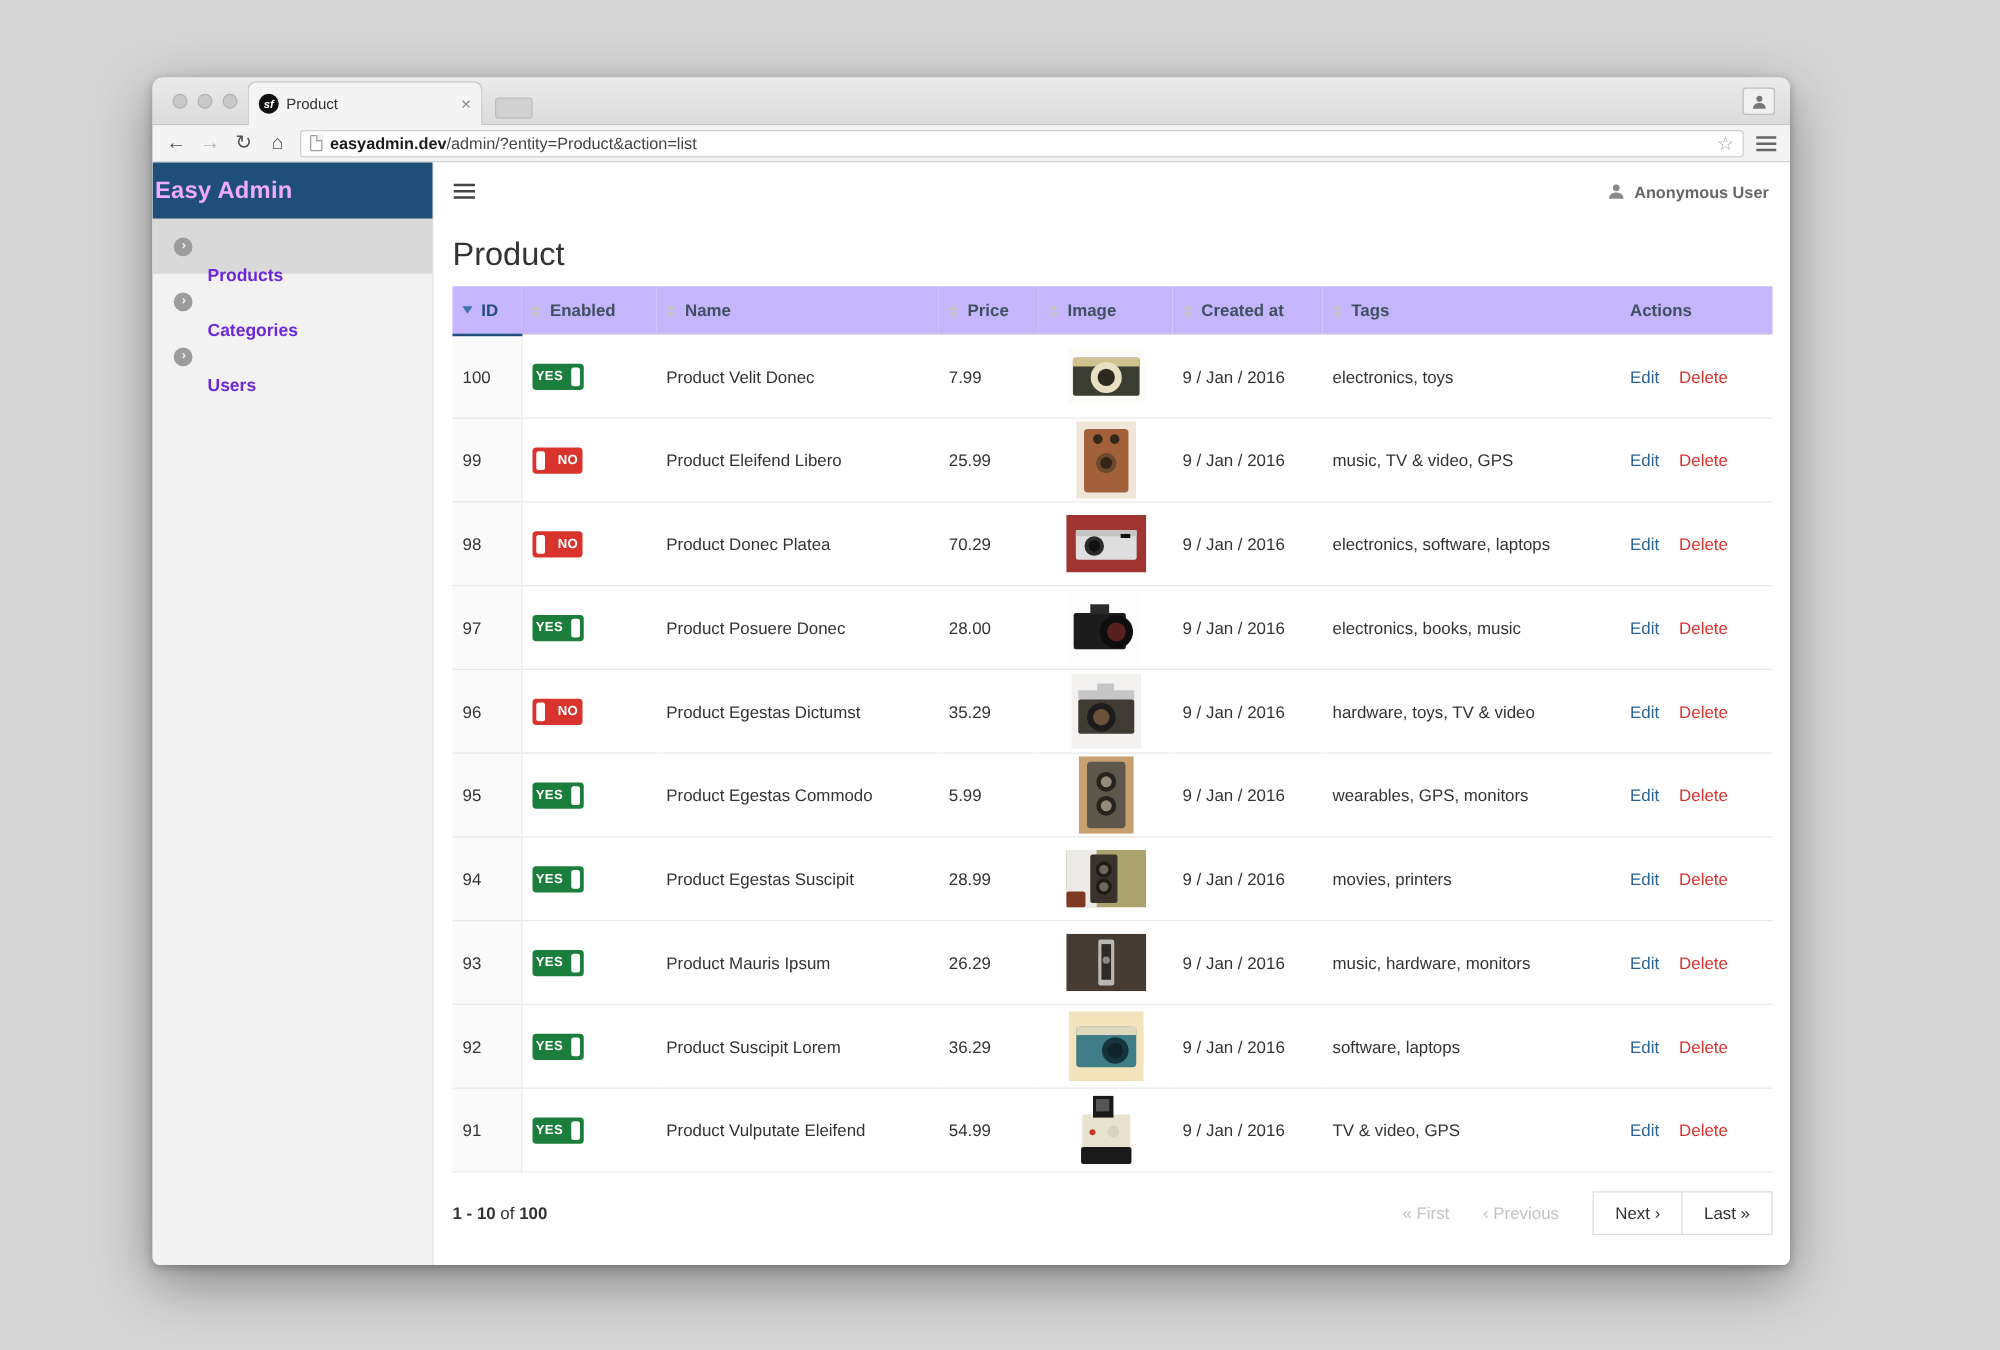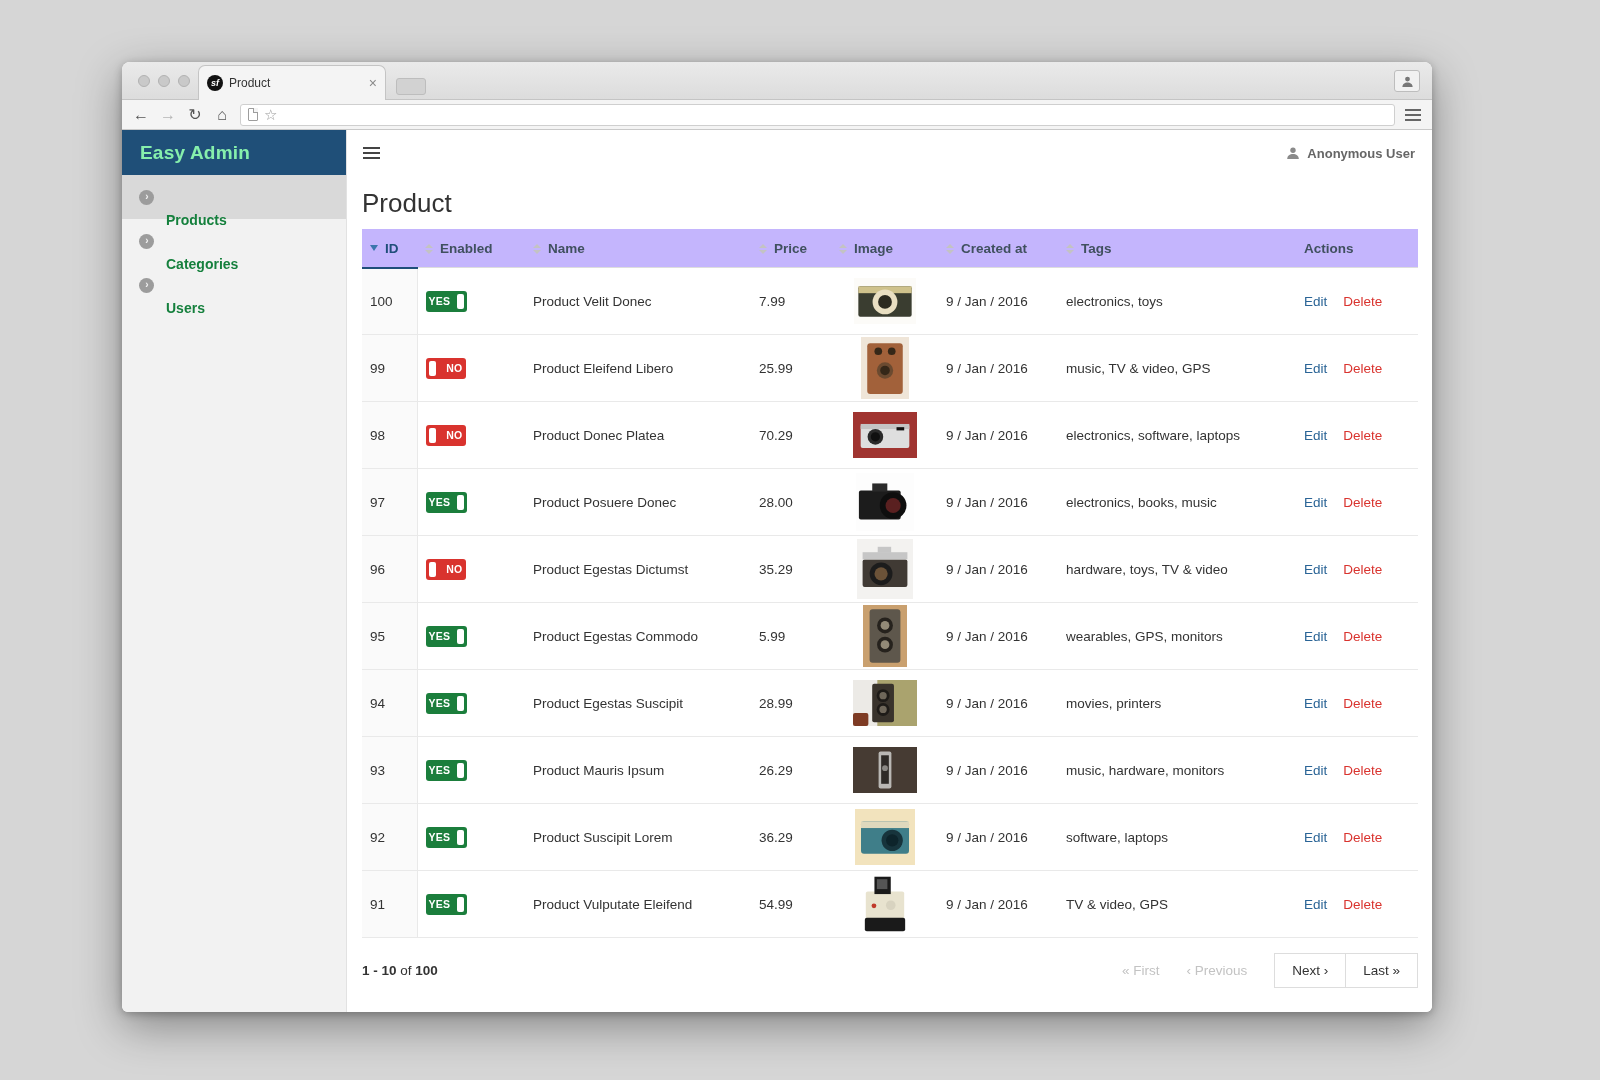--- a/index.html
+++ b/index.html
@@ -39,27 +39,27 @@
   .url-text { font-size:13px; color:#444; flex:1; white-space:nowrap; overflow:hidden; }
   .url-domain { font-weight:bold; color:#1b1b1b; }
   .star-ico { color:#9a9a9a; font-size:15px; }
   .menu-ico { display:flex; flex-direction:column; gap:3px; padding:2px 1px; }
   .menu-ico i, .burger i { display:block; width:16px; height:2px; background:#666; }
 
   
   .app { flex:1; display:flex; min-height:0; }
 
   .sidebar { width:225px; background:#f2f2f2; border-right:1px solid #e2e2e2; flex:0 0 auto; }
-  .brand { height:45px; background:#1f4f78; color:#86efac; font-size:19px; font-weight:bold;
-           display:flex; align-items:center; padding-left:18px; letter-spacing:.2px; }
+  .brand { height:45px; background:#1f4f78; color:#f0abfc; font-size:19px; font-weight:bold;
+           display:flex; align-items:center; padding-left:2px; letter-spacing:.2px; }
   .side-item { height:44px; display:flex; align-items:center; gap:12px; padding-left:17px; cursor:pointer; }
   .side-item.active { background:#d9d9d9; }
   .chev-circle { width:15px; height:15px; border-radius:50%; background:#9c9c9c; color:#f2f2f2; font-size:10px;
                  font-weight:bold; display:flex; align-items:center; justify-content:center; line-height:1; padding-left:1px; }
-  .side-label { font-size:14px; font-weight:bold; color:#15803d;margin-top:46px; }
+  .side-label { font-size:14px; font-weight:bold; color:#6d28d9;margin-top:46px; }
 
   .main { flex:1; background:#fff; display:flex; flex-direction:column; min-width:0; }
   .topbar { height:46px; display:flex; align-items:center; justify-content:space-between; padding:0 17px 0 16px; flex:0 0 auto; }
   .burger { display:flex; flex-direction:column; gap:3px; cursor:pointer; }
   .burger i { width:17px; background:#444; }
   .user-box { display:flex; align-items:center; gap:7px; }
   .user-name { font-size:13px; font-weight:bold; color:#666; }
 
   .content { padding:4px 14px 0 15px; flex:1; display:flex; flex-direction:column; min-height:0; }
   .title-row { display:flex; align-items:center; justify-content:space-between; margin-top:8px; height:48px; }
@@ -142,20 +142,21 @@
       </div>
     </div>
 
     <div class="chrome-toolbar">
       <span class="nav-ico">←</span>
       <span class="nav-ico disabled">→</span>
       <span class="nav-ico">↻</span>
       <span class="nav-ico">⌂</span>
       <div class="urlbar">
         <span class="doc-ico"></span>
+        <span class="url-text"><b class="url-domain">easyadmin.dev</b><span>/admin/?entity=Product&amp;action=list</span></span>
         <span class="star-ico">☆</span>
       </div>
       <span class="menu-ico">
           <i></i>
           <i></i>
           <i></i>
         </span>
     </div>
 
     <div class="app">

